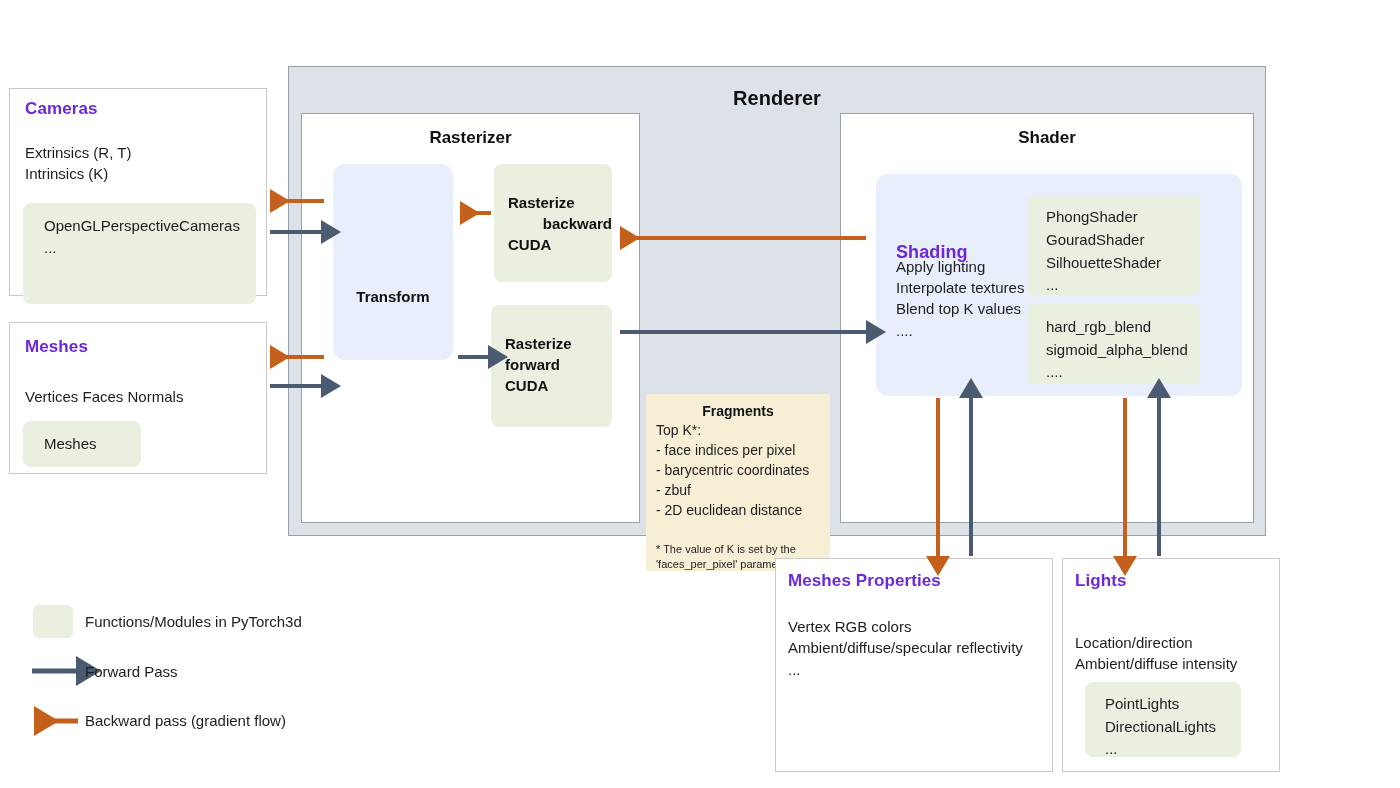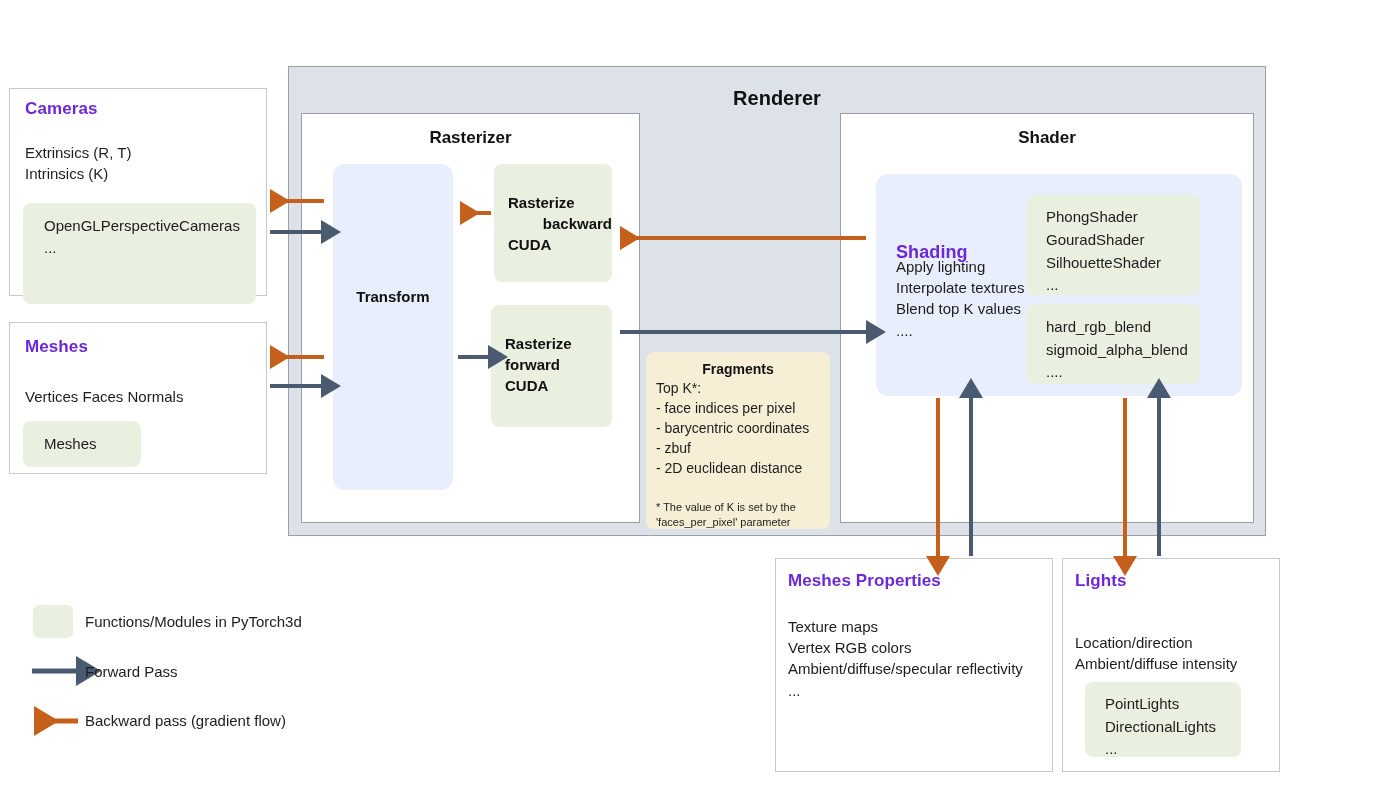--- a/index.html
+++ b/index.html
@@ -68,21 +68,22 @@
     top:14px;left:0;right:0;
     text-align:center;
     font-weight:bold;
     font-size:17px;
     color:#111;
   }
 
   
   .fragments{
     background:#f7eed6;
-    border-radius:8px;
+    border-radius:3px;
+    margin-top:42px;
   }
   .frag-title{
     text-align:center;
     font-weight:bold;
     font-size:14px;
     color:#111;
     margin-bottom:1px;
   }
   .frag-line{font-size:14px;line-height:20px;color:#1d1d1d;white-space:nowrap;}
   .frag-note{font-size:11px;line-height:15px;color:#1d1d1d;}
@@ -107,21 +108,21 @@
 <body>
 
 <div class="abs renderer" style="left:288px;top:66px;width:978px;height:470px;">
   <div class="renderer-title">Renderer</div>
 </div>
 
 <div class="abs subpanel" style="left:301px;top:113px;width:339px;height:410px;">
   <div class="subpanel-title">Rasterizer</div>
 </div>
 
-<div class="abs blue" style="left:333px;top:164px;width:120px;height:326px;">
+<div class="abs blue" style="left:333px;top:164px;width:120px;height:196px;">
   <div class="abs blk-label" style="left:0;top:122px;width:120px;">Transform</div>
 </div>
 
 <div class="abs green" style="left:494px;top:164px;width:118px;height:118px;">
   <div class="abs" style="left:0;top:28px;width:118px;padding-left:14px;box-sizing:border-box;">
     <div class="blk-label" style="text-align:left;">Rasterize</div>
     <div class="blk-label" style="text-align:right;">backward</div>
     <div class="blk-label" style="text-align:left;">CUDA</div>
   </div>
 </div>
@@ -202,21 +203,20 @@
   <div class="abs green" style="left:13px;top:98px;width:118px;height:46px;">
     <div class="abs" style="left:21px;top:11px;">
       <div class="body-line">Meshes</div>
     </div>
   </div>
 </div>
 
 <div class="abs card" style="left:775px;top:558px;width:278px;height:214px;">
   <div class="abs card-title" style="left:12px;top:12px;">Meshes Properties</div>
   <div class="abs" style="left:12px;top:57px;">
-    <div class="body-line">Texture maps</div>
     <div class="body-line">Vertex RGB colors</div>
     <div class="body-line">Ambient/diffuse/specular reflectivity</div>
     <div class="dots" style="margin-top:3px;">...</div>
   </div>
 </div>
 
 <div class="abs card" style="left:1062px;top:558px;width:218px;height:214px;">
   <div class="abs card-title" style="left:12px;top:12px;">Lights</div>
   <div class="abs" style="left:12px;top:57px;margin-top:16px;">
     <div class="body-line">Location/direction</div>

